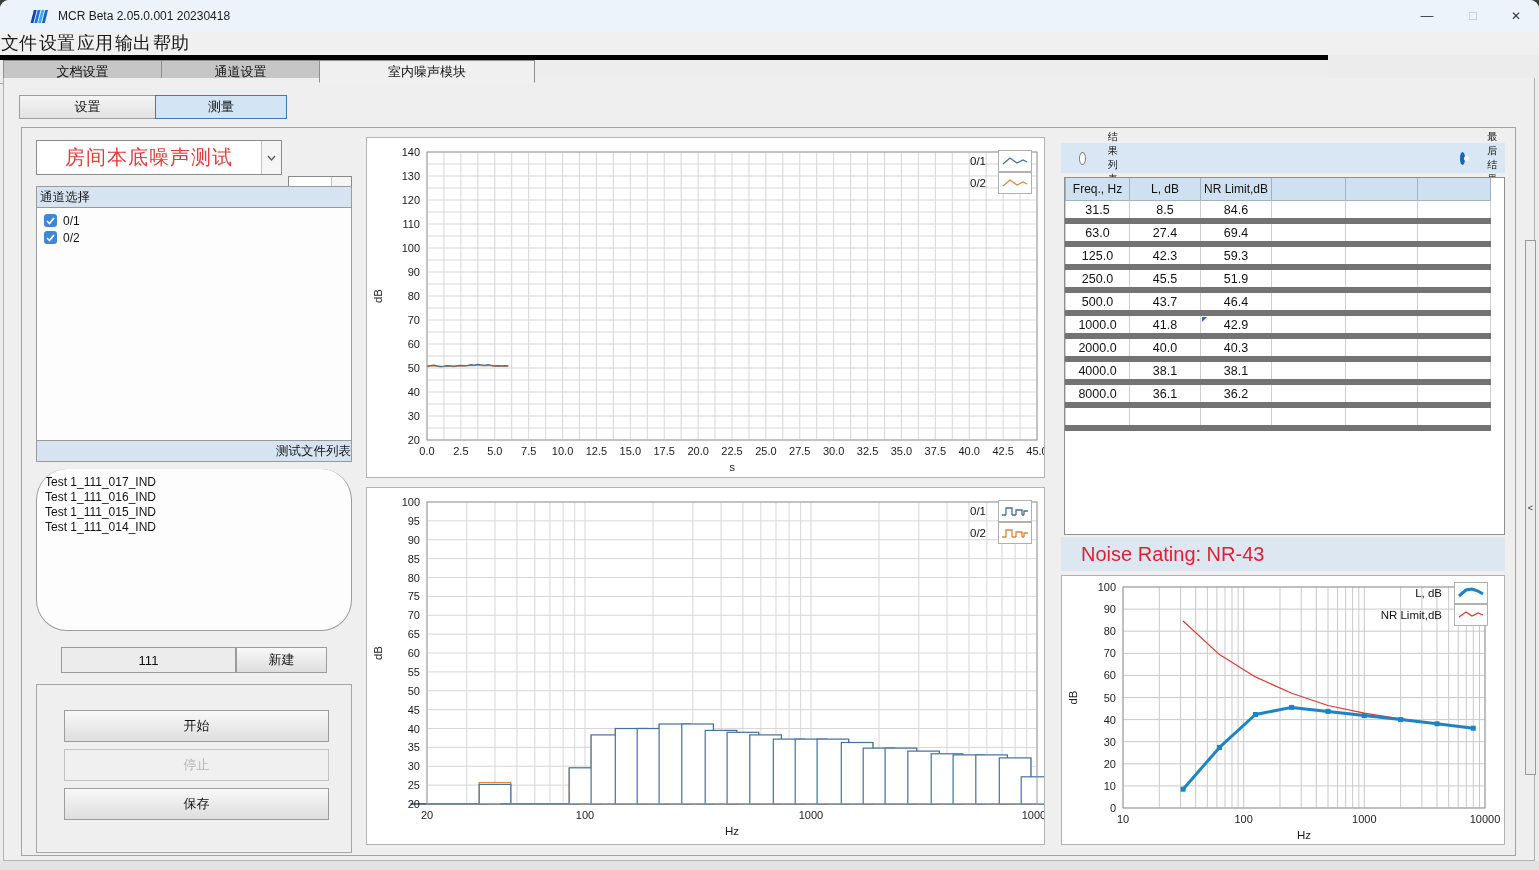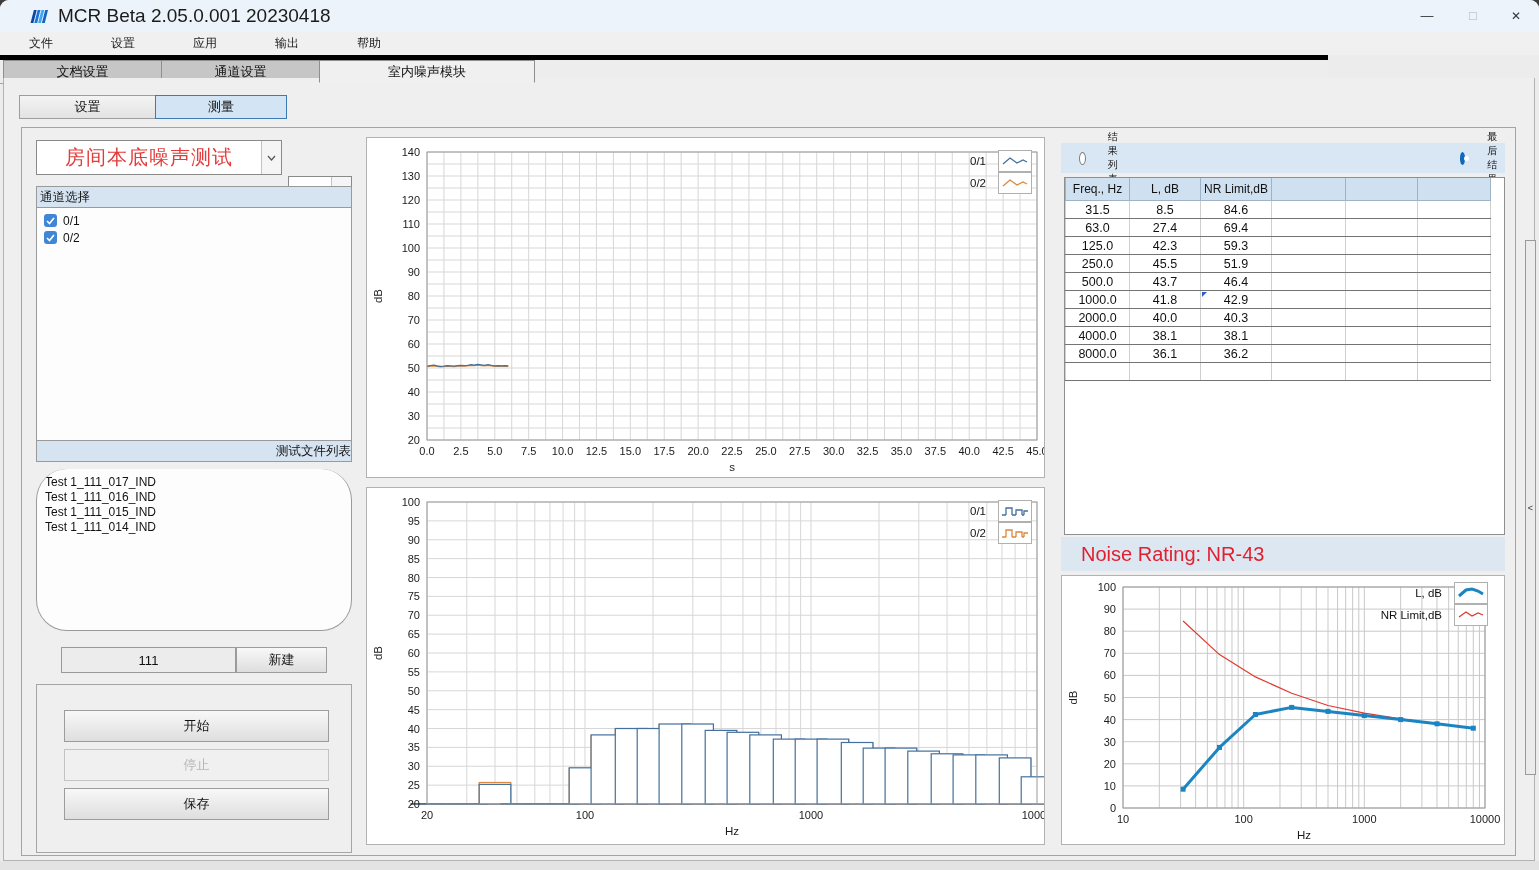--- a/index.html
+++ b/index.html
@@ -1,26 +1,26 @@
 <!DOCTYPE html>
 <html><head>
 <meta charset="utf-8">
 <style>
   html,body{margin:0;padding:0;background:#3c3c3c;font-family:"Liberation Sans","DejaVu Sans",sans-serif;}
   #app{position:relative;width:1539px;height:870px;background:#3c3c3c;overflow:hidden;}
   #window{position:absolute;left:0;top:0;width:1539px;height:870px;background:#ececec;border-radius:9px 9px 0 0;overflow:hidden;}
   
   .titlebar{position:absolute;left:0;top:0;width:1539px;height:32px;background:#ecf3fa;}
   .app-logo{position:absolute;left:29px;top:8px;width:22px;height:17px;}
-  .title-text{position:absolute;left:58px;top:0;height:32px;line-height:32px;font-size:19px;color:#1b1b1b;}
+  .title-text{position:absolute;left:58px;top:0;height:32px;line-height:32px;font-size:12px;color:#1b1b1b;}
   .winbtn{position:absolute;top:0;width:46px;height:32px;text-align:center;line-height:32px;font-size:13px;color:#333;cursor:default;}
   .winbtn.min{left:1404px;} .winbtn.max{left:1450px;color:#b4b4b4;} .winbtn.close{left:1493px;font-size:12px;}
   
   .menubar{position:absolute;left:0;top:32px;width:1539px;height:23px;background:#f0f0f0;display:flex;align-items:center;}
-  .menu-item{padding:0 29px;font-size:12px;color:#1b1b1b;height:23px;line-height:23px;}
+  .menu-item{padding:0 1px;font-size:18px;color:#1b1b1b;height:23px;line-height:23px;}
   
   .tabstrip{position:absolute;left:0;top:55px;width:1328px;height:23px;background:#ededed;border-top:5px solid #000000;border-bottom:1px solid #a5a5a5;}
   .tab{position:absolute;top:0;height:22px;line-height:22px;text-align:center;font-size:13px;color:#111;
        background:#c6c6c6;border:1px solid #8e8e8e;box-sizing:border-box;}
   .tab.active{background:#f0f0f0;border-bottom:1px solid #f0f0f0;height:23px;z-index:2;}
   
   .content{position:absolute;left:3px;top:78px;width:1532px;height:783px;background:#efefef;
            border-left:1px solid #b2b2b2;border-right:1px solid #b2b2b2;border-bottom:1px solid #b2b2b2;box-sizing:border-box;}
   .subtab{position:absolute;top:17px;height:24px;line-height:22px;text-align:center;font-size:13px;color:#111;box-sizing:border-box;}
   .subtab.plain{left:15px;width:137px;background:linear-gradient(#f4f4f4,#e2e2e2);border:1px solid #9d9d9d;}
@@ -64,21 +64,21 @@
   
   .radiobar{position:absolute;left:1057px;top:65px;width:444px;height:30px;background:#d9e7f5;display:flex;align-items:center;}
   .radio{width:13px;height:13px;border-radius:50%;box-sizing:border-box;}
   .radio.off{background:#fff;border:1px solid #7a7a7a;margin-left:18px;}
   .radio.on{background:#1269bc;position:relative;margin-left:334px;}
   .radio.on::after{content:"";position:absolute;left:4px;top:4px;width:5px;height:5px;border-radius:50%;background:#fff;}
   .radio-label{font-size:10px;color:#111;margin-left:22px;}
   .tablewrap{position:absolute;left:1060px;top:99px;width:441px;height:358px;background:#fff;border:1px solid #8f8f8f;box-sizing:border-box;overflow:hidden;}
   table.results{border-collapse:collapse;table-layout:fixed;width:425px;}
   table.results th{background:#cfe0f0;font-weight:normal;font-size:12px;color:#111;height:20px;border:1px solid #9fb2c6;border-top:none;}
-  table.results td{font-size:12.5px;color:#111;height:17px;text-align:center;border-left:1px solid #cfcfcf;border-right:1px solid #cfcfcf;border-bottom:1px solid #737373;padding:0;position:relative;}
+  table.results td{font-size:12.5px;color:#111;height:17px;text-align:center;border-left:1px solid #cfcfcf;border-right:1px solid #cfcfcf;border-bottom:6px solid #737373;padding:0;position:relative;}
   td.cell-marked::before{content:"";position:absolute;left:1px;top:1px;border-left:5px solid #2a5fd0;border-bottom:5px solid transparent;}
   .noise-banner{position:absolute;left:1057px;top:459px;width:444px;height:34px;background:#dce7f2;display:flex;align-items:center;}
   .noise-banner span{font-size:20px;color:#e21f2f;margin-left:20px;}
   
   .splitter{position:absolute;left:1525px;top:240px;width:11px;height:535px;background:#ebebeb;border:1px solid #9a9a9a;
             box-sizing:border-box;display:flex;align-items:center;justify-content:center;font-size:9px;color:#333;}
   .bottom-strip{position:absolute;left:0;top:861px;width:1539px;height:9px;background:#e3e3e3;}
   svg text{font-family:"Liberation Sans","DejaVu Sans",sans-serif;}
 </style>
 </head>

